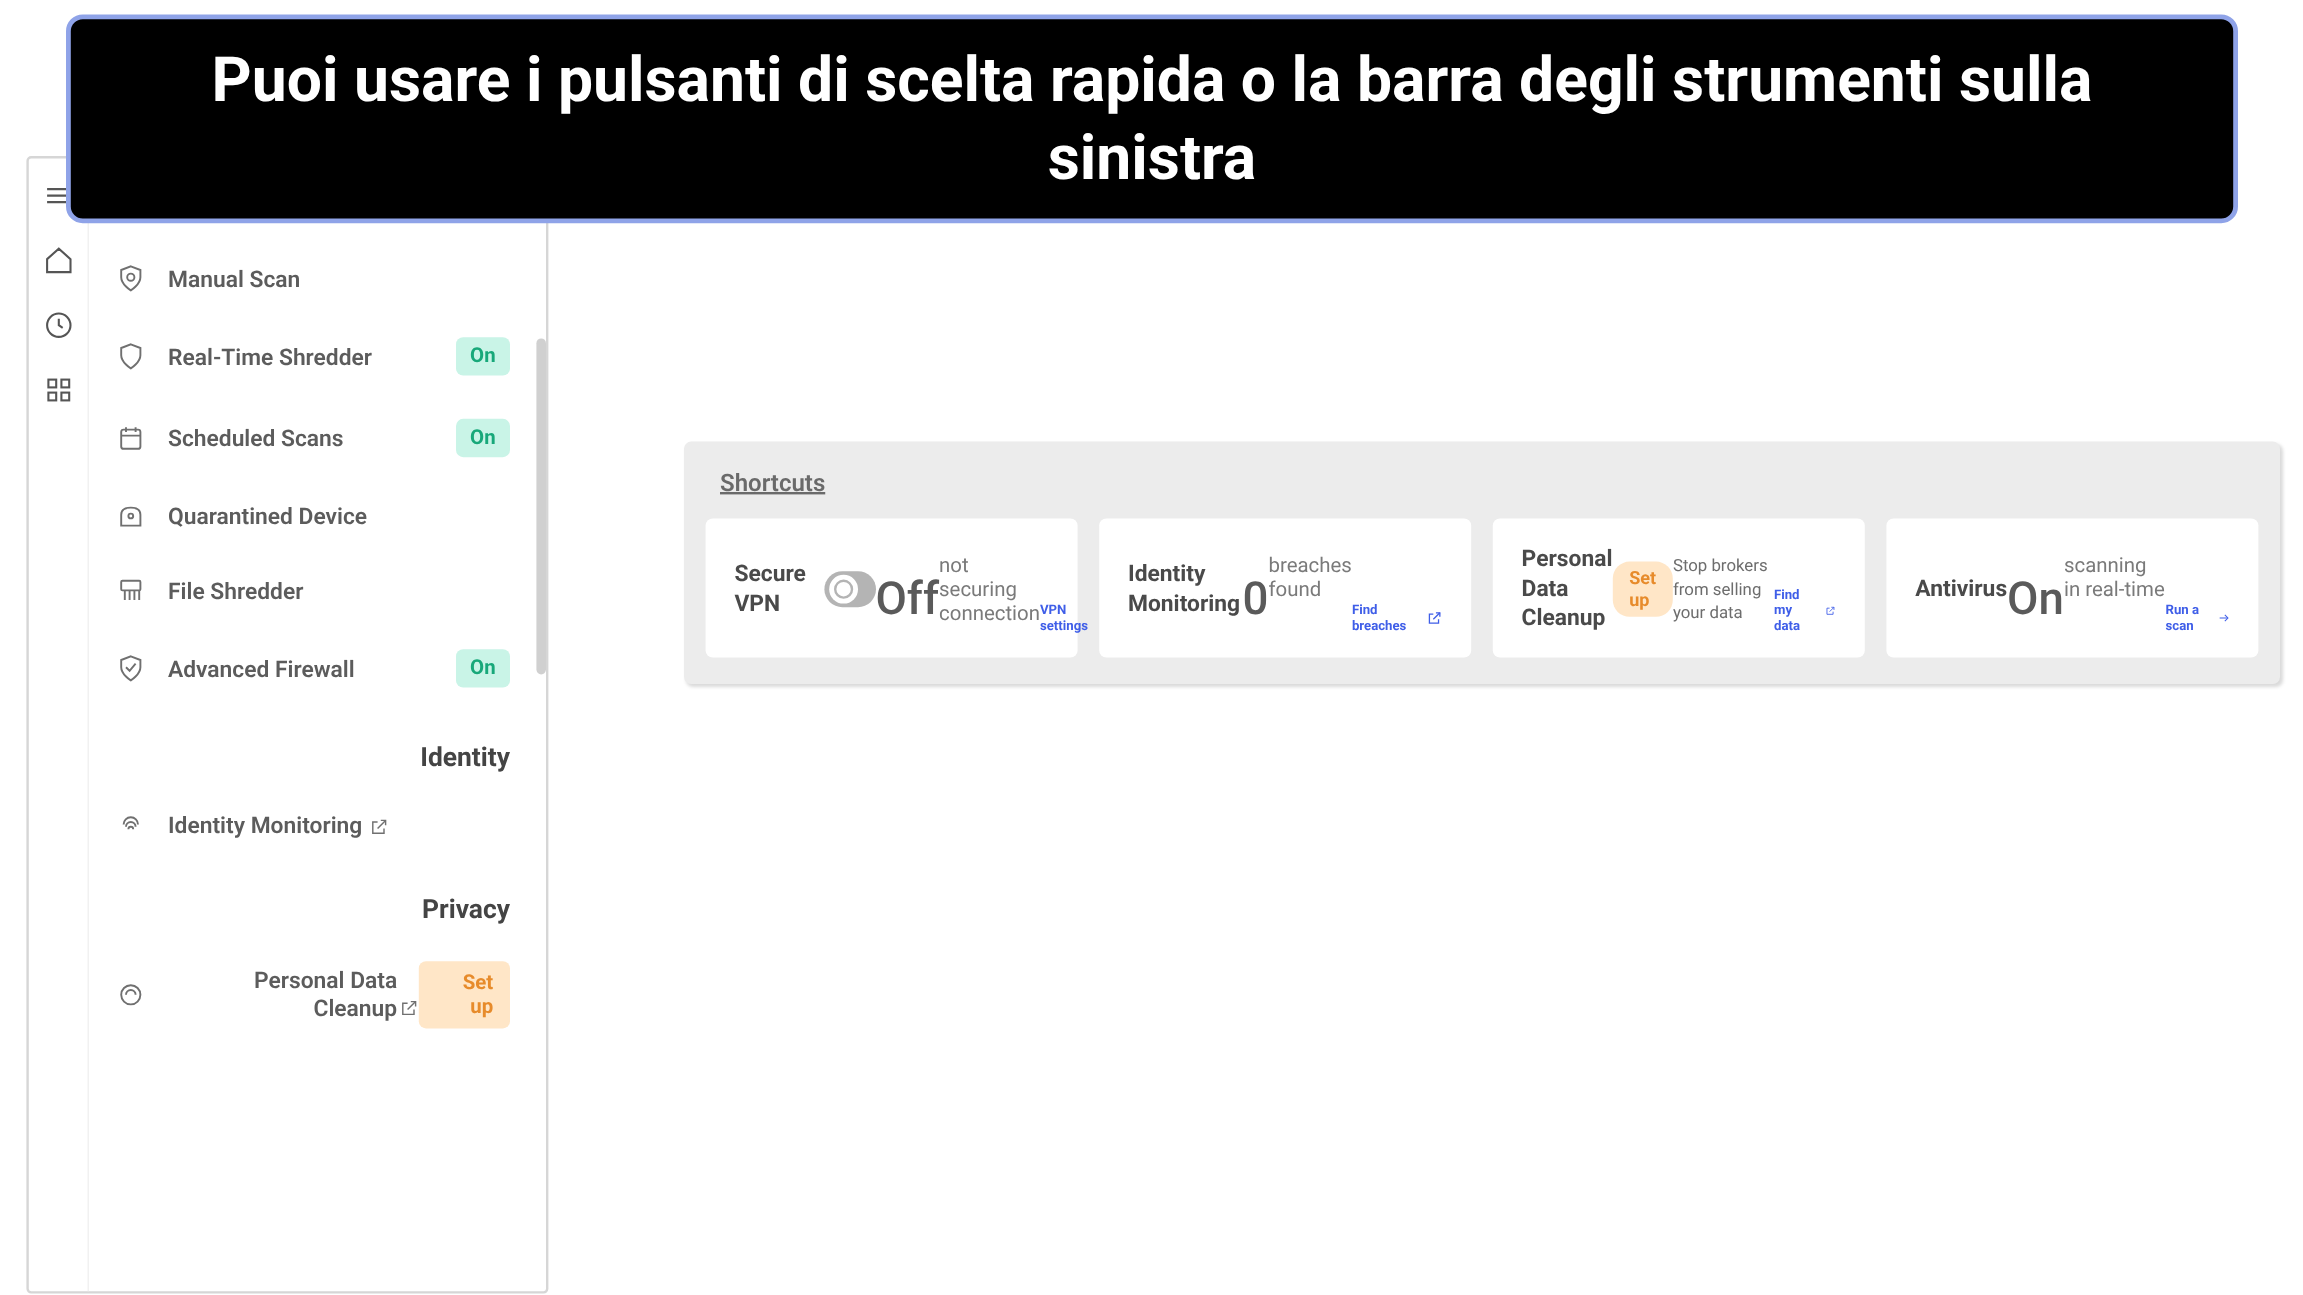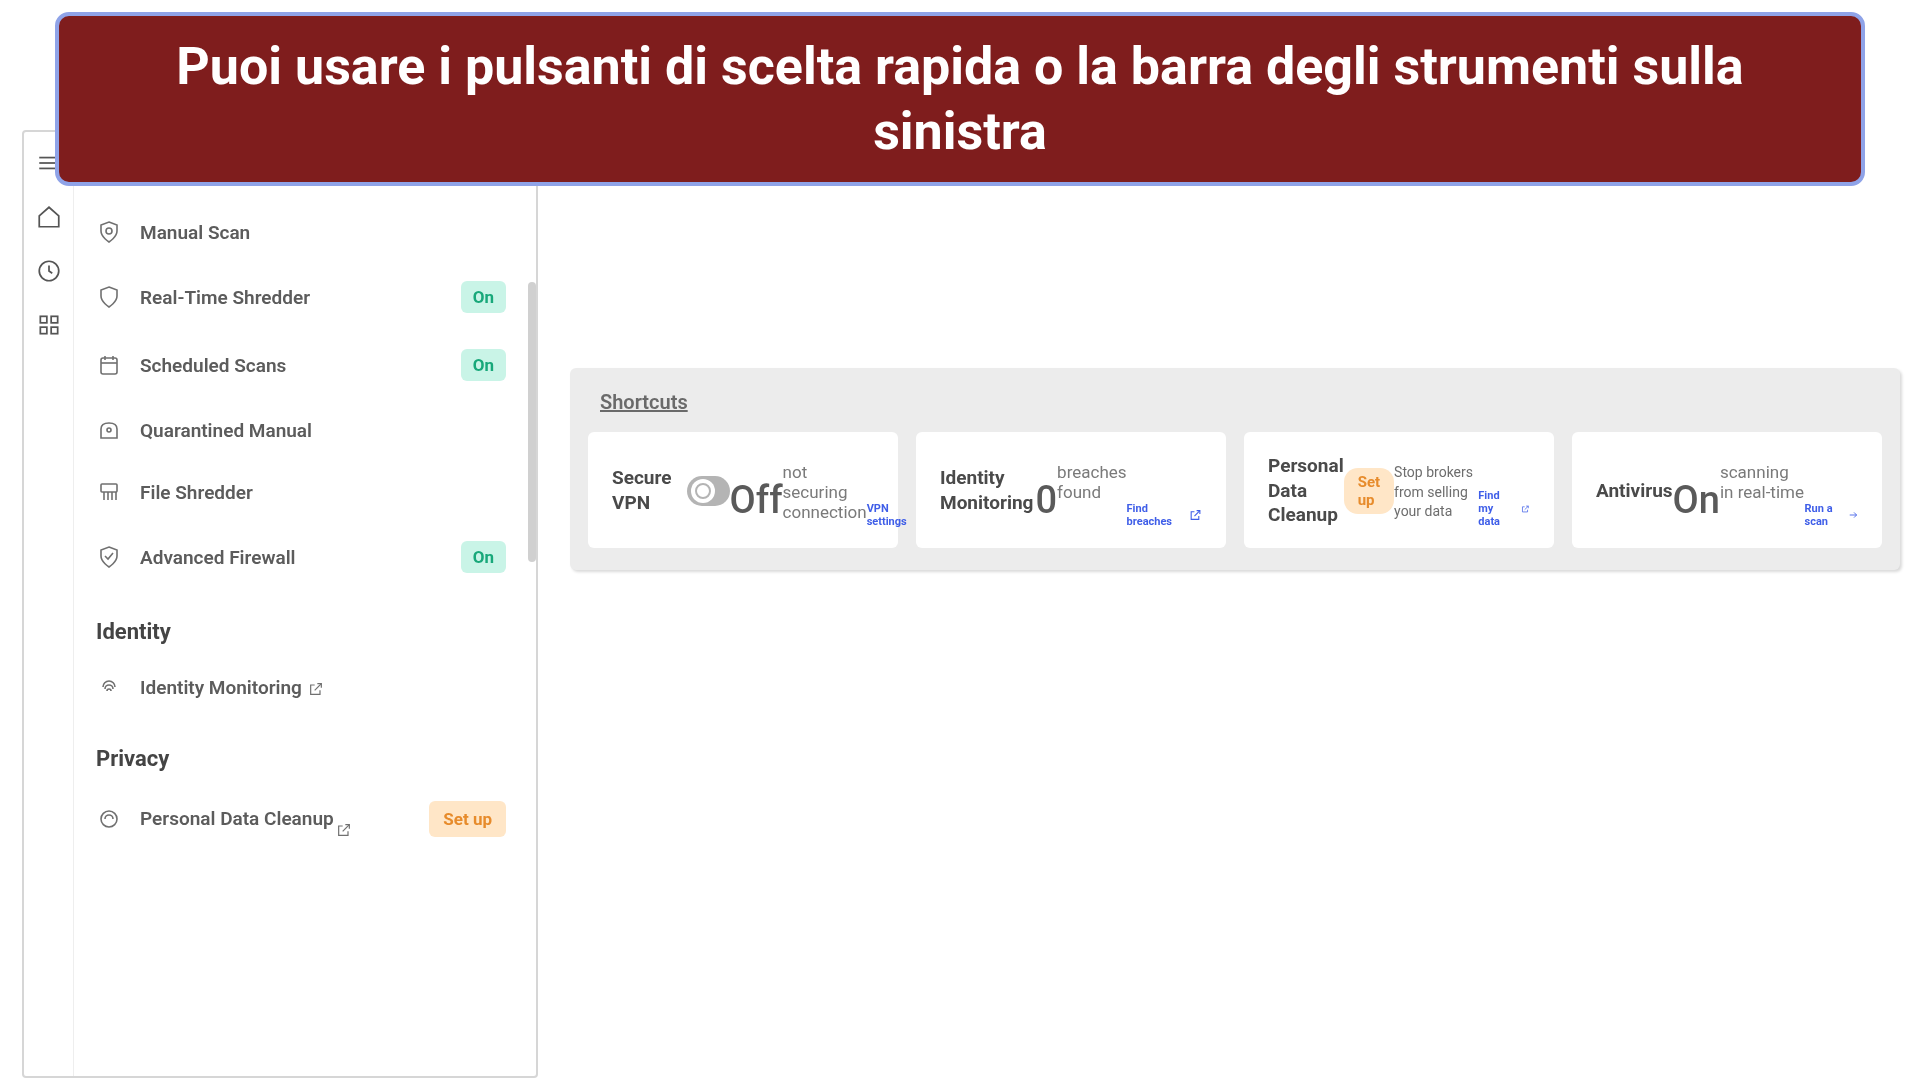--- a/index.html
+++ b/index.html
@@ -12,43 +12,44 @@
     overflow: hidden;
     color: #555;
   }
 
   
   .banner {
     position: absolute;
     top: 12px;
     left: 55px;
     width: 1810px;
-    background: #7f1d1d;
+    background: #000000;
     border: 4px solid #8fa3e8;
     border-radius: 14px;
     padding: 18px 40px;
     color: #fff;
     font-weight: 700;
     font-size: 52px;
     text-align: center;
     line-height: 1.25;
     z-index: 50;
   }
 
   
   .window {
     position: absolute;
     top: 130px;
     left: 22px;
-    width: 516px;
+    width: 435px;
     height: 948px;
     border: 2px solid #d6d6d6;
     border-radius: 4px;
     background: #fff;
     display: flex;
+    text-align: right;
   }
 
   
   .rail {
     width: 50px;
     border-right: 1px solid #eee;
     display: flex;
     flex-direction: column;
     align-items: center;
     padding-top: 18px;
@@ -313,21 +314,21 @@
       <span class="badge-on">On</span>
     </div>
 
     <div class="sbitem">
       <span class="ico">
           <svg viewBox="0 0 24 24">
             <path d="M4 20 L4 11 Q4 5 12 5 Q20 5 20 11 L20 20 Z"></path>
             <circle cx="12" cy="12" r="2"></circle>
           </svg>
         </span>
-      <span>Quarantined Manual</span>
+      <span>Quarantined Device</span>
     </div>
 
     <div class="sbitem">
       <span class="ico">
           <svg viewBox="0 0 24 24">
             <rect x="4" y="4" width="16" height="8" rx="1"></rect>
             <line x1="7" y1="12" x2="7" y2="20"></line>
             <line x1="11" y1="12" x2="11" y2="20"></line>
             <line x1="15" y1="12" x2="15" y2="20"></line>
             <line x1="19" y1="12" x2="19" y2="20"></line>

